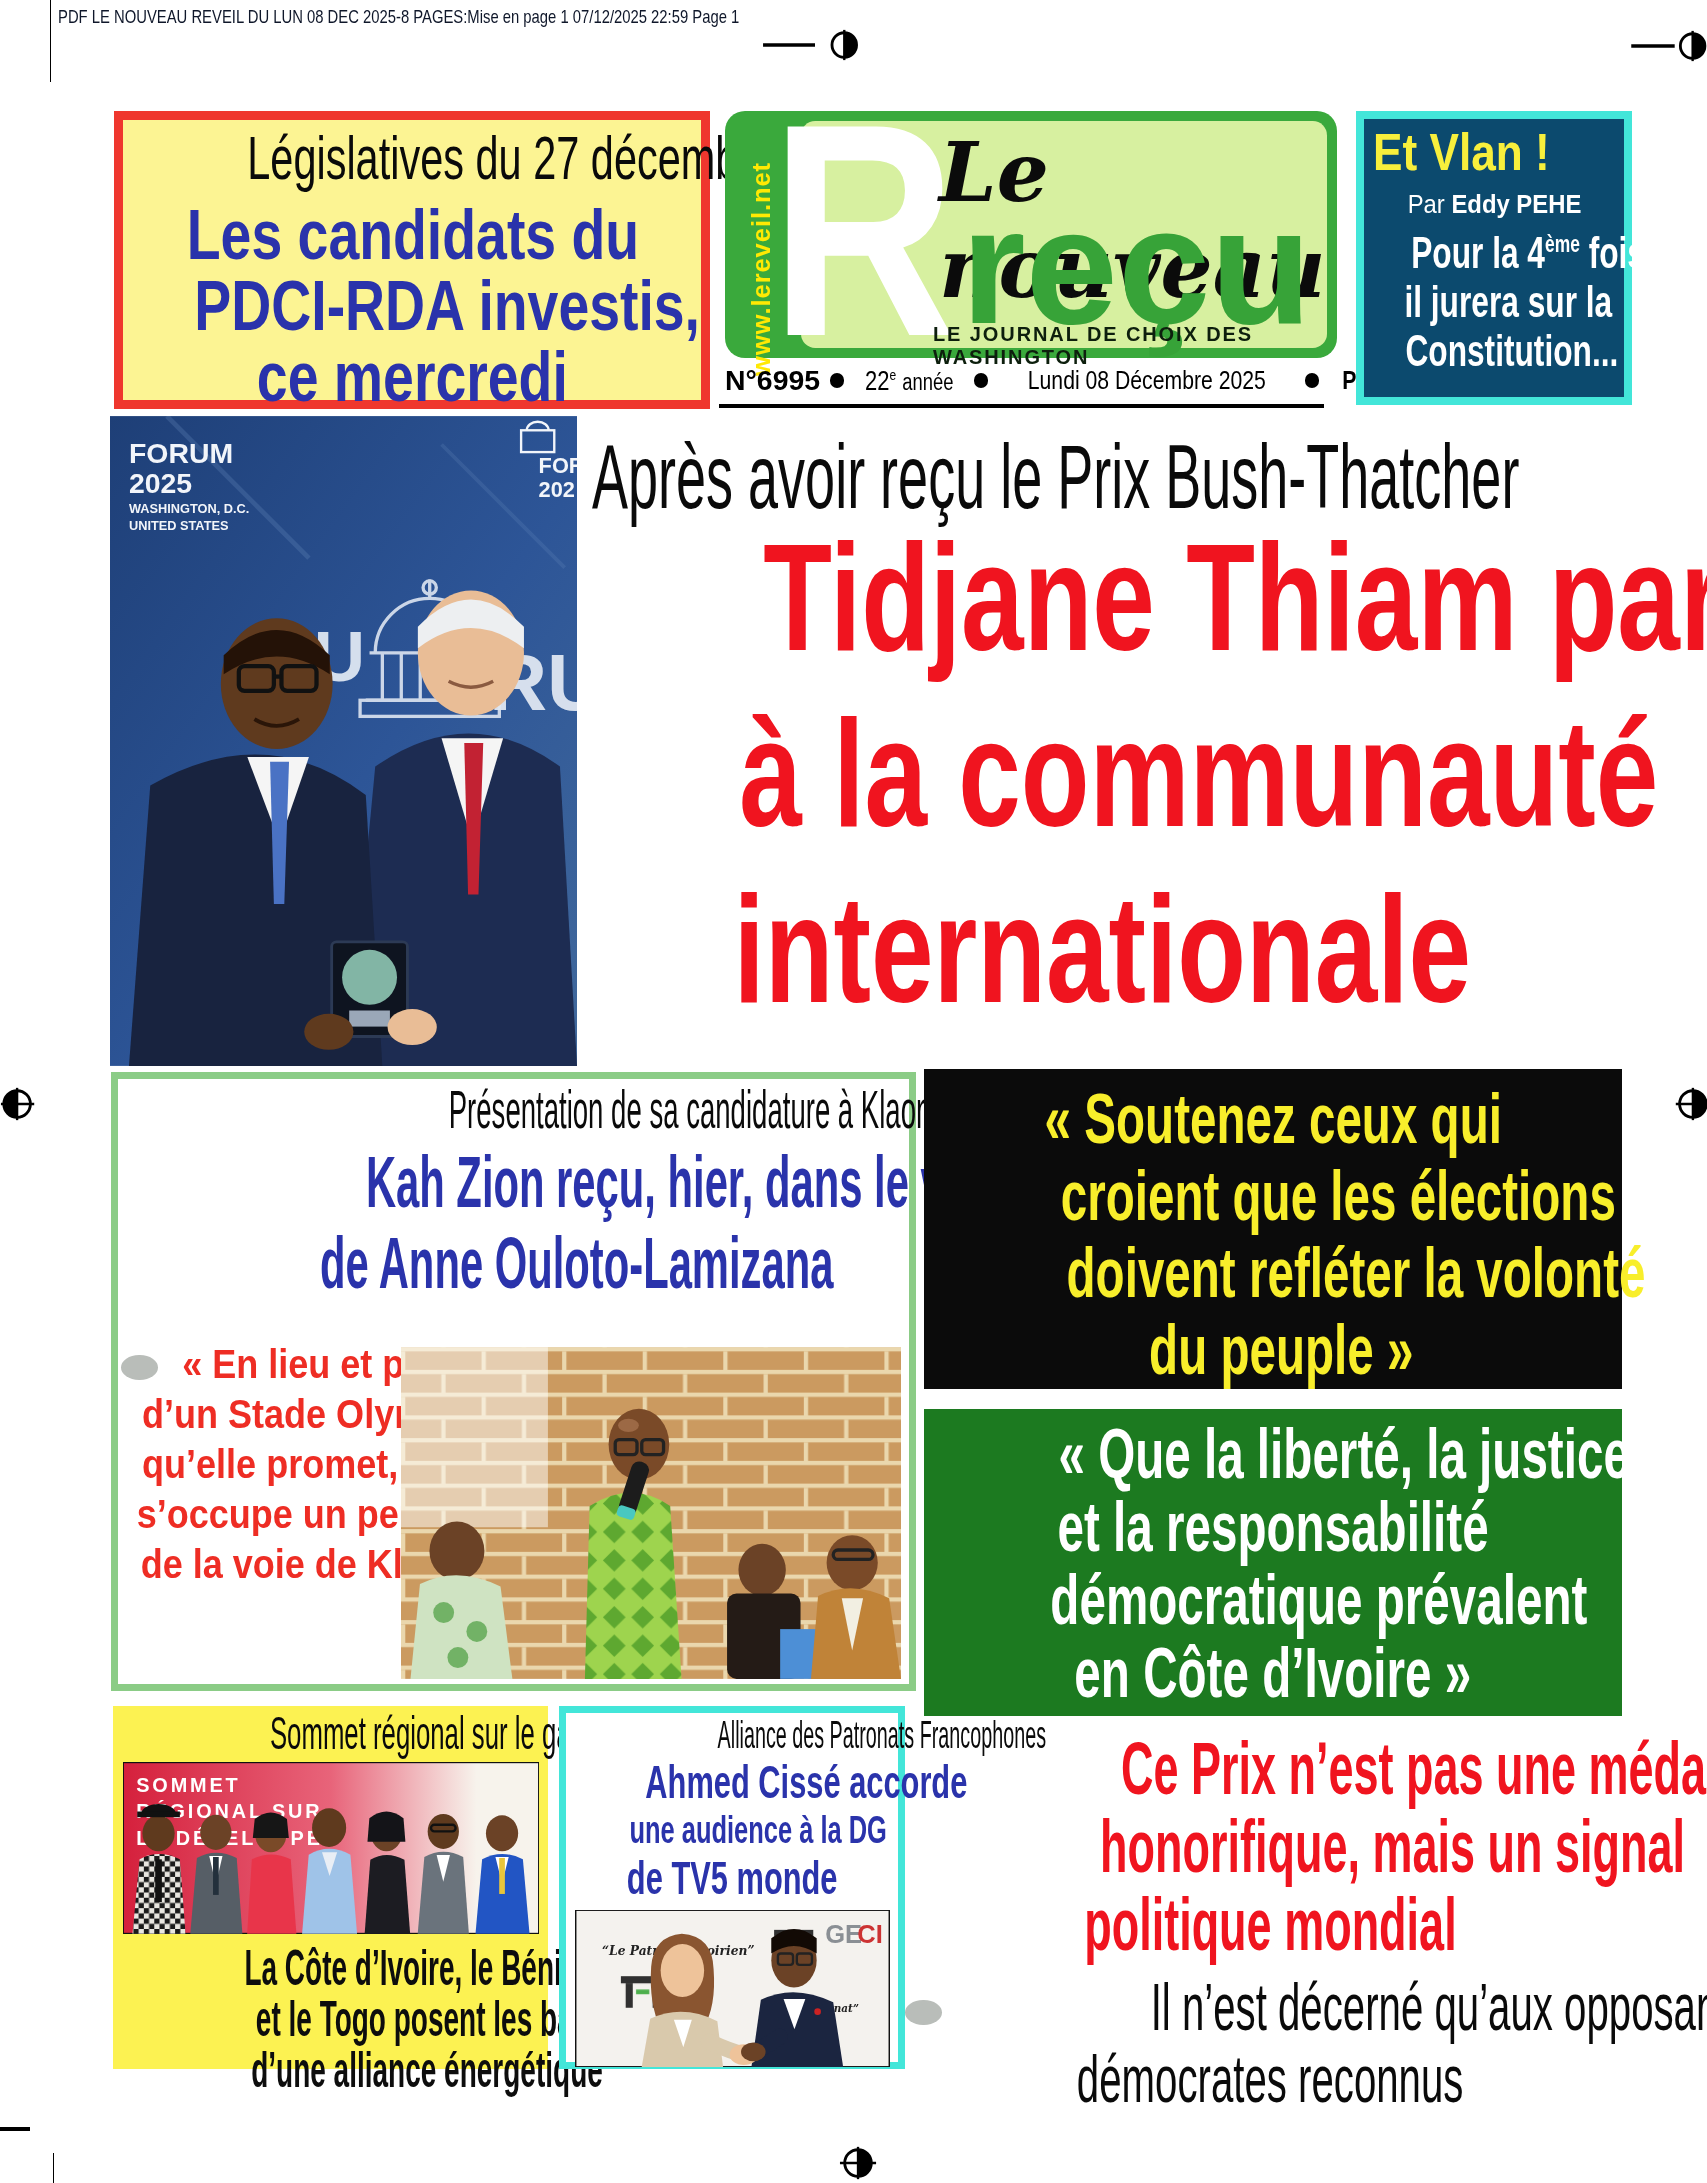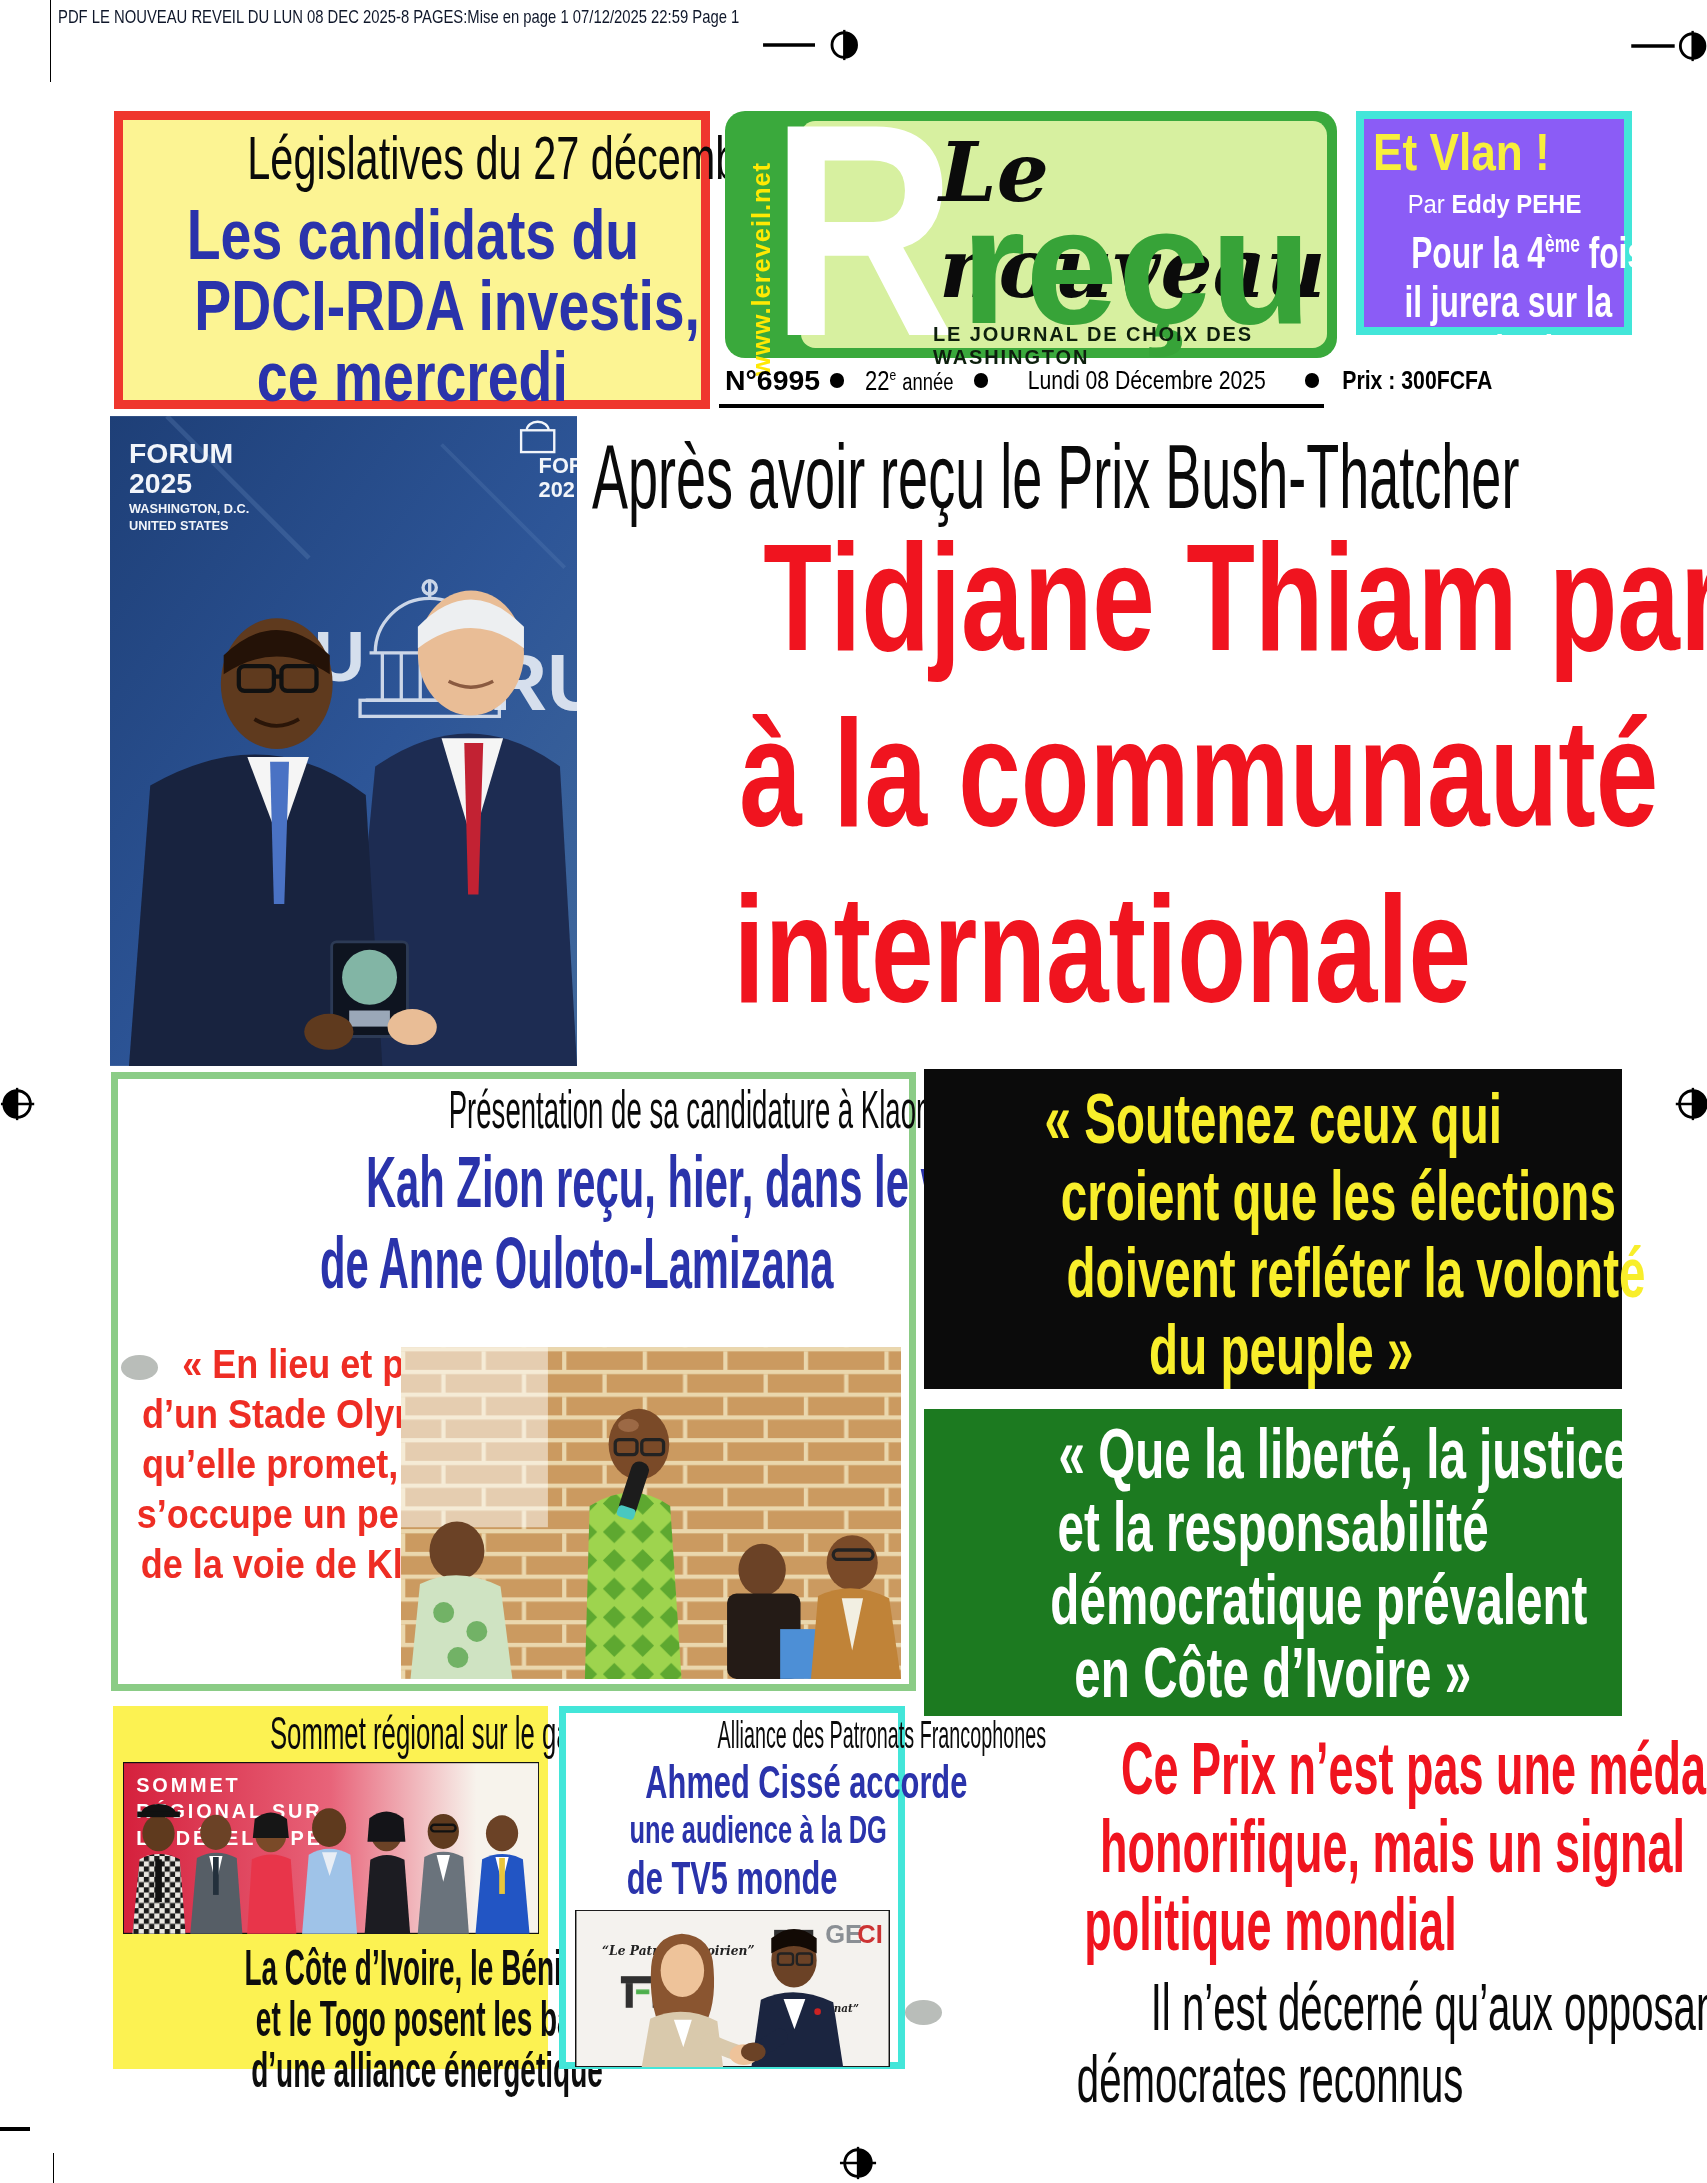--- a/index.html
+++ b/index.html
@@ -107,22 +107,22 @@
     <span style="font-size:28.4px;font-weight:700;vertical-align:middle;">N°6995</span>
     <span class="dot-black"></span>
     <span style="font-size:27.5px;vertical-align:middle;"><span class="cx sx80"><span>22</span><span class="sup">e</span> <span style="font-size:23px;">année</span></span></span>
     <span class="dot-black"></span>
     <span style="font-size:26.5px;vertical-align:middle;"><span class="cx sx80">Lundi 08 Décembre 2025</span></span>
     <span class="dot-black"></span>
     <span style="font-size:25px;font-weight:700;vertical-align:middle;"><span class="cx sx85"><span>Prix :</span> <span>300FCFA</span></span></span>
   </div>
   <div class="rule" style="left:719px;top:404px;width:605px;height:3.8px;"></div>
 
-  <div class="abs" style="left:1356px;top:111px;width:276px;height:224px;box-sizing:border-box;
-       border:8.5px solid #43e6d9;background:#8b5cf6;">
+  <div class="abs" style="left:1356px;top:111px;width:276px;height:294px;box-sizing:border-box;
+       border:8.5px solid #43e6d9;background:#0c4a6e;">
     <div class="lnl" style="margin:6.6px 0 0 8.5px;font-size:52px;">
       <span class="cxl sx85 h-yellow" style="color:#f8ef3c;">Et Vlan !</span>
     </div>
     <div class="ln" style="margin-top:13px;font-size:26.5px;color:#fff;">
       <span class="cx sx90"><span>Par</span> <b>Eddy PEHE</b></span>
     </div>
     <div class="ln" style="margin-top:11.4px;font-size:44px;line-height:49px;">
       <span class="cx sx72 h-white"><span>Pour la 4</span><span class="sup">ème</span><span> fois,</span></span>
     </div>
     <div class="ln" style="font-size:44px;line-height:49px;">

